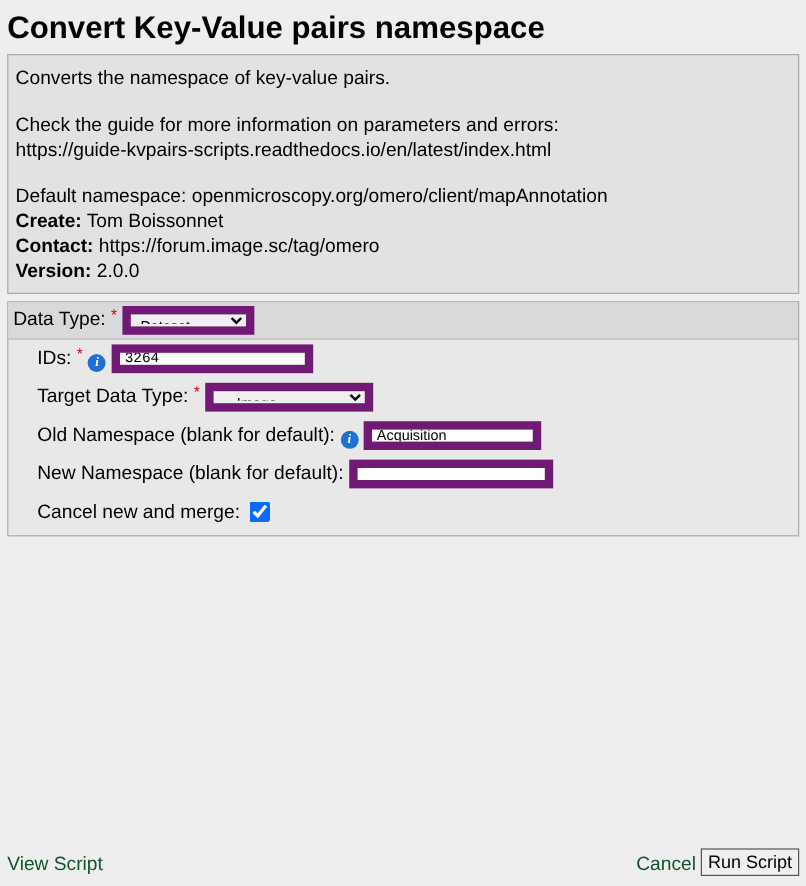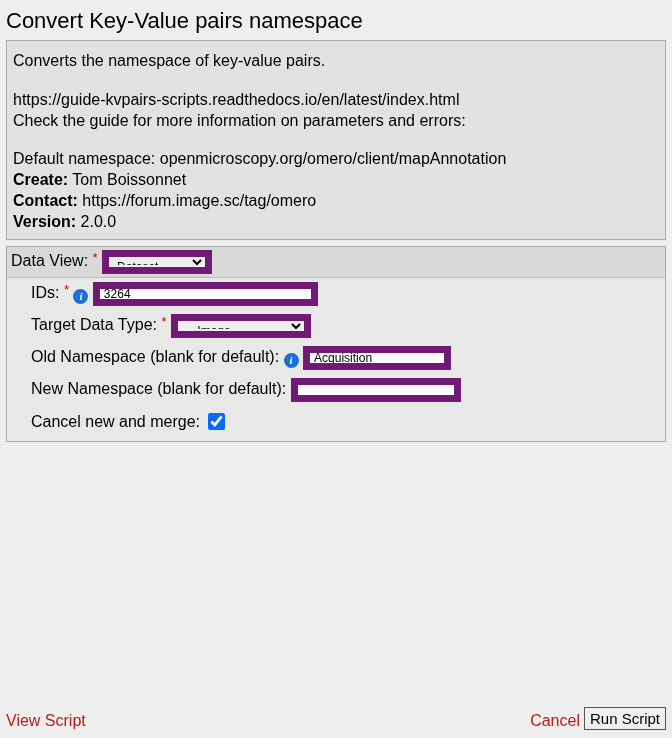--- a/index.html
+++ b/index.html
@@ -6,22 +6,22 @@
   html, body {
     margin: 0; padding: 0;
     width: 672px; height: 738px;
     font-family: Arial, Helvetica, sans-serif;
     font-size: 16px;
     background: #eeeeee;
     color: #000;
     position: relative;
   }
   .title {
-    font-size: 22px;
-    font-weight: normal;
+    font-size: 26px;
+    font-weight: bold;
     padding: 8px 6px 4px 6px;
   }
   .desc-box {
     margin: 2px 6px 6px 6px;
     border: 1px solid #aaa;
     background: #e2e2e2;
     padding: 10px 6px 6px 6px;
     line-height: 1.3;
   }
   .desc-box .spacer { height: 18px; }
@@ -70,67 +70,67 @@
   }
   .footer {
     position: absolute;
     left: 0; right: 0; bottom: 0;
     padding: 6px 6px 8px 6px;
     display: flex;
     align-items: flex-end;
     justify-content: space-between;
   }
   .link {
-    color: #b91c1c;
+    color: #14532d;
     cursor: pointer;
   }
   .right-actions { display: flex; align-items: flex-end; gap: 4px; }
   .run-btn {
     border: 1px solid #555;
     background: #efefef;
     font-size: 15px;
     padding: 2px 5px;
     cursor: pointer;
   }
 </style>
 </head>
 <body>
 
 <div class="title">Convert Key-Value pairs namespace</div>
 
 <div class="desc-box">
   <div>Converts the namespace of key-value pairs.</div>
   <div class="spacer"></div>
+  <div>Check the guide for more information on parameters and errors:</div>
   <div>https://guide-kvpairs-scripts.readthedocs.io/en/latest/index.html</div>
-  <div>Check the guide for more information on parameters and errors:</div>
   <div class="spacer"></div>
   <div>Default namespace: openmicroscopy.org/omero/client/mapAnnotation</div>
   <div>
     <b>Create:</b><span> Tom Boissonnet</span>
   </div>
   <div>
     <b>Contact:</b><span> https://forum.image.sc/tag/omero</span>
   </div>
   <div>
     <b>Version:</b><span> 2.0.0</span>
   </div>
 </div>
 
 <div class="params-box">
   <div class="row-dt">
-    <label class="fl">Data View: </label><span class="req">*</span>
+    <label class="fl">Data Type: </label><span class="req">*</span>
     <select style="width:110px;">
       <option>Dataset</option>
     </select>
   </div>
 
   <div class="row">
     <label class="fl">IDs: </label><span class="req">*</span>
     <span class="info-icon">i</span>
-    <input type="text" style="width: 225px;" value="3264">
+    <input type="text" style="width: 168px; font-family: Liberation Mono, monospace;" value="3264">
   </div>
 
   <div class="row">
     <label class="fl">Target Data Type: </label><span class="req">*</span>
     <select style="width:140px;">
       <option>-- Image</option>
     </select>
   </div>
 
   <div class="row">

